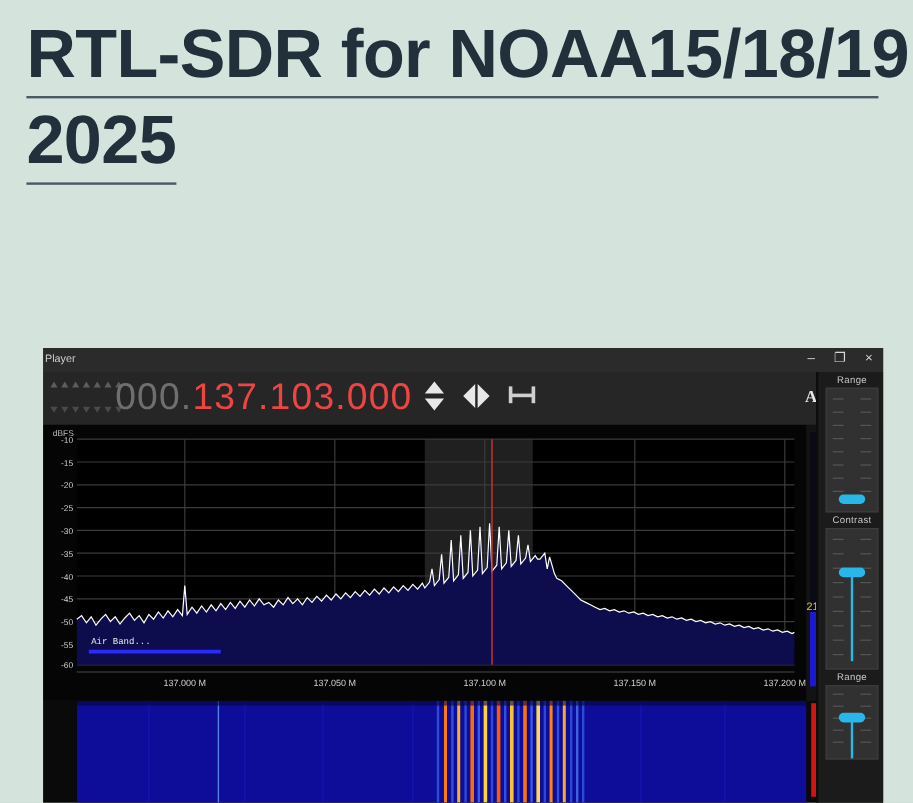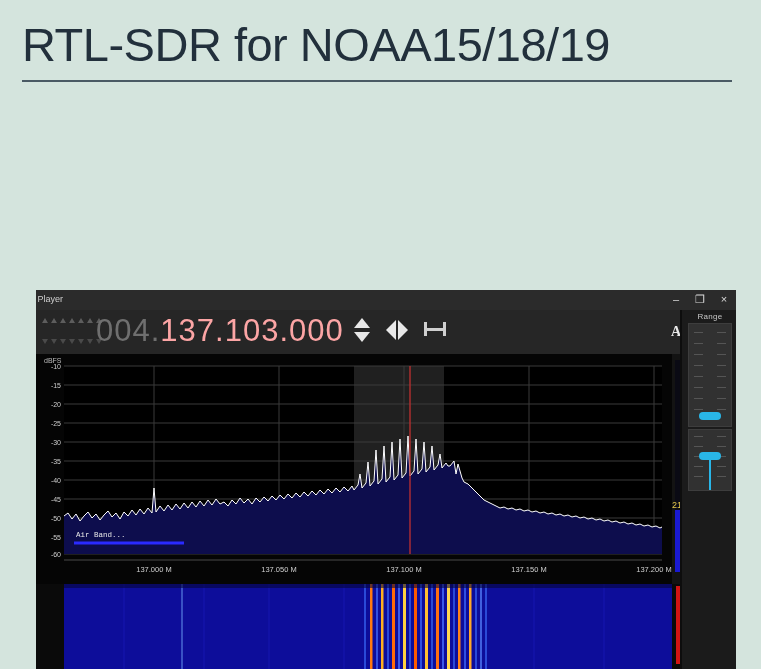--- a/index.html
+++ b/index.html
@@ -16,24 +16,24 @@
   }
 
   
   #heading {
     position: absolute;
     left: 22px; top: 10px;
     width: 710px;
   }
   .head-line {
     display: block;
-    font-size: 47px;
+    font-size: 57px;
     line-height: 70px;
     color: #22303c;
-    font-weight: 400;
+    font-weight: 700;
     letter-spacing: -0.5px;
     border-bottom: 2px solid #4a5a64;
     white-space: nowrap;
   }
   .head-line.short { display: inline-block; border-bottom: 2px solid #4a5a64; }
 
   
   #sdr-window {
     position: absolute;
     left: 36px; top: 290px;
@@ -84,21 +84,21 @@
   .arrow-row.dn i { border-top: 5px solid #4a4a4a; }
 
   #freq {
     position: absolute; left: 60px; top: 3px;
     font-size: 31px;
     letter-spacing: 1px;
     font-family: "Liberation Sans", sans-serif;
     white-space: nowrap;
   }
   #freq .dim { color: #6f6f6f; }
-  #freq .lit { color: #fca5a5; }
+  #freq .lit { color: #ef4444; }
 
   #tool-icons {
     position: absolute; left: 318px; top: 8px;
     display: flex; align-items: center; gap: 14px;
   }
   .ic { display: block; }
   .updown {
     width: 16px; height: 24px;
     display: flex; flex-direction: column; justify-content: space-between;
   }
@@ -241,20 +241,21 @@
 
   svg { display: block; }
 </style>
 </head>
 <body>
 
 <div id="page">
 
   <div id="heading">
     <span class="head-line">RTL-SDR for NOAA15/18/19</span>
+    <span class="head-line short">2025</span>
   </div>
 
   <div id="sdr-window">
 
     <div id="titlebar">
       <span id="win-title">e Player</span>
       <div id="win-controls">
         <span>–</span>
         <span>❐</span>
         <span>×</span>
@@ -278,21 +279,21 @@
             <i></i>
             <i></i>
             <i></i>
             <i></i>
             <i></i>
             <i></i>
         </div>
       </div>
 
       <div id="freq">
-        <span class="dim">004.</span><span class="lit">137.103.000</span>
+        <span class="dim">000.</span><span class="lit">137.103.000</span>
       </div>
 
       <div id="tool-icons">
         <span class="ic updown">
           <span class="t"></span>
             <span class="b"></span>
         </span>
         <span class="ic leftright">
           <span class="l"></span>
             <span class="r"></span>
@@ -448,20 +449,48 @@
               <i class="rt" style="top:63px"></i>
             <i class="lt" style="top:74px"></i>
               <i class="rt" style="top:74px"></i>
             <i class="lt" style="top:85px"></i>
               <i class="rt" style="top:85px"></i>
           </div>
           <div class="knob" style="top:88px"></div>
         </div>
       </div>
 
+      <div class="slider-block" style="margin-top:2px;">
+        <div class="slider-label">Contrast</div>
+        <div class="slider-rail" style="height:118px;margin-top:2px;">
+          <div class="ticks">
+            <i class="lt" style="top:8px"></i>
+              <i class="rt" style="top:8px"></i>
+            <i class="lt" style="top:20px"></i>
+              <i class="rt" style="top:20px"></i>
+            <i class="lt" style="top:32px"></i>
+              <i class="rt" style="top:32px"></i>
+            <i class="lt" style="top:44px"></i>
+              <i class="rt" style="top:44px"></i>
+            <i class="lt" style="top:56px"></i>
+              <i class="rt" style="top:56px"></i>
+            <i class="lt" style="top:68px"></i>
+              <i class="rt" style="top:68px"></i>
+            <i class="lt" style="top:80px"></i>
+              <i class="rt" style="top:80px"></i>
+            <i class="lt" style="top:92px"></i>
+              <i class="rt" style="top:92px"></i>
+            <i class="lt" style="top:104px"></i>
+              <i class="rt" style="top:104px"></i>
+          </div>
+          <div class="knob-stem" style="top:38px;height:72px;"></div>
+          <div class="knob" style="top:32px"></div>
+        </div>
+        <div class="slider-label" style="margin-top:2px;">Range</div>
+      </div>
 
       <div class="slider-block">
         <div class="slider-rail" style="height:62px;margin-top:2px;">
           <div class="ticks">
             <i class="lt" style="top:6px"></i>
               <i class="rt" style="top:6px"></i>
             <i class="lt" style="top:16px"></i>
               <i class="rt" style="top:16px"></i>
             <i class="lt" style="top:26px"></i>
               <i class="rt" style="top:26px"></i>

